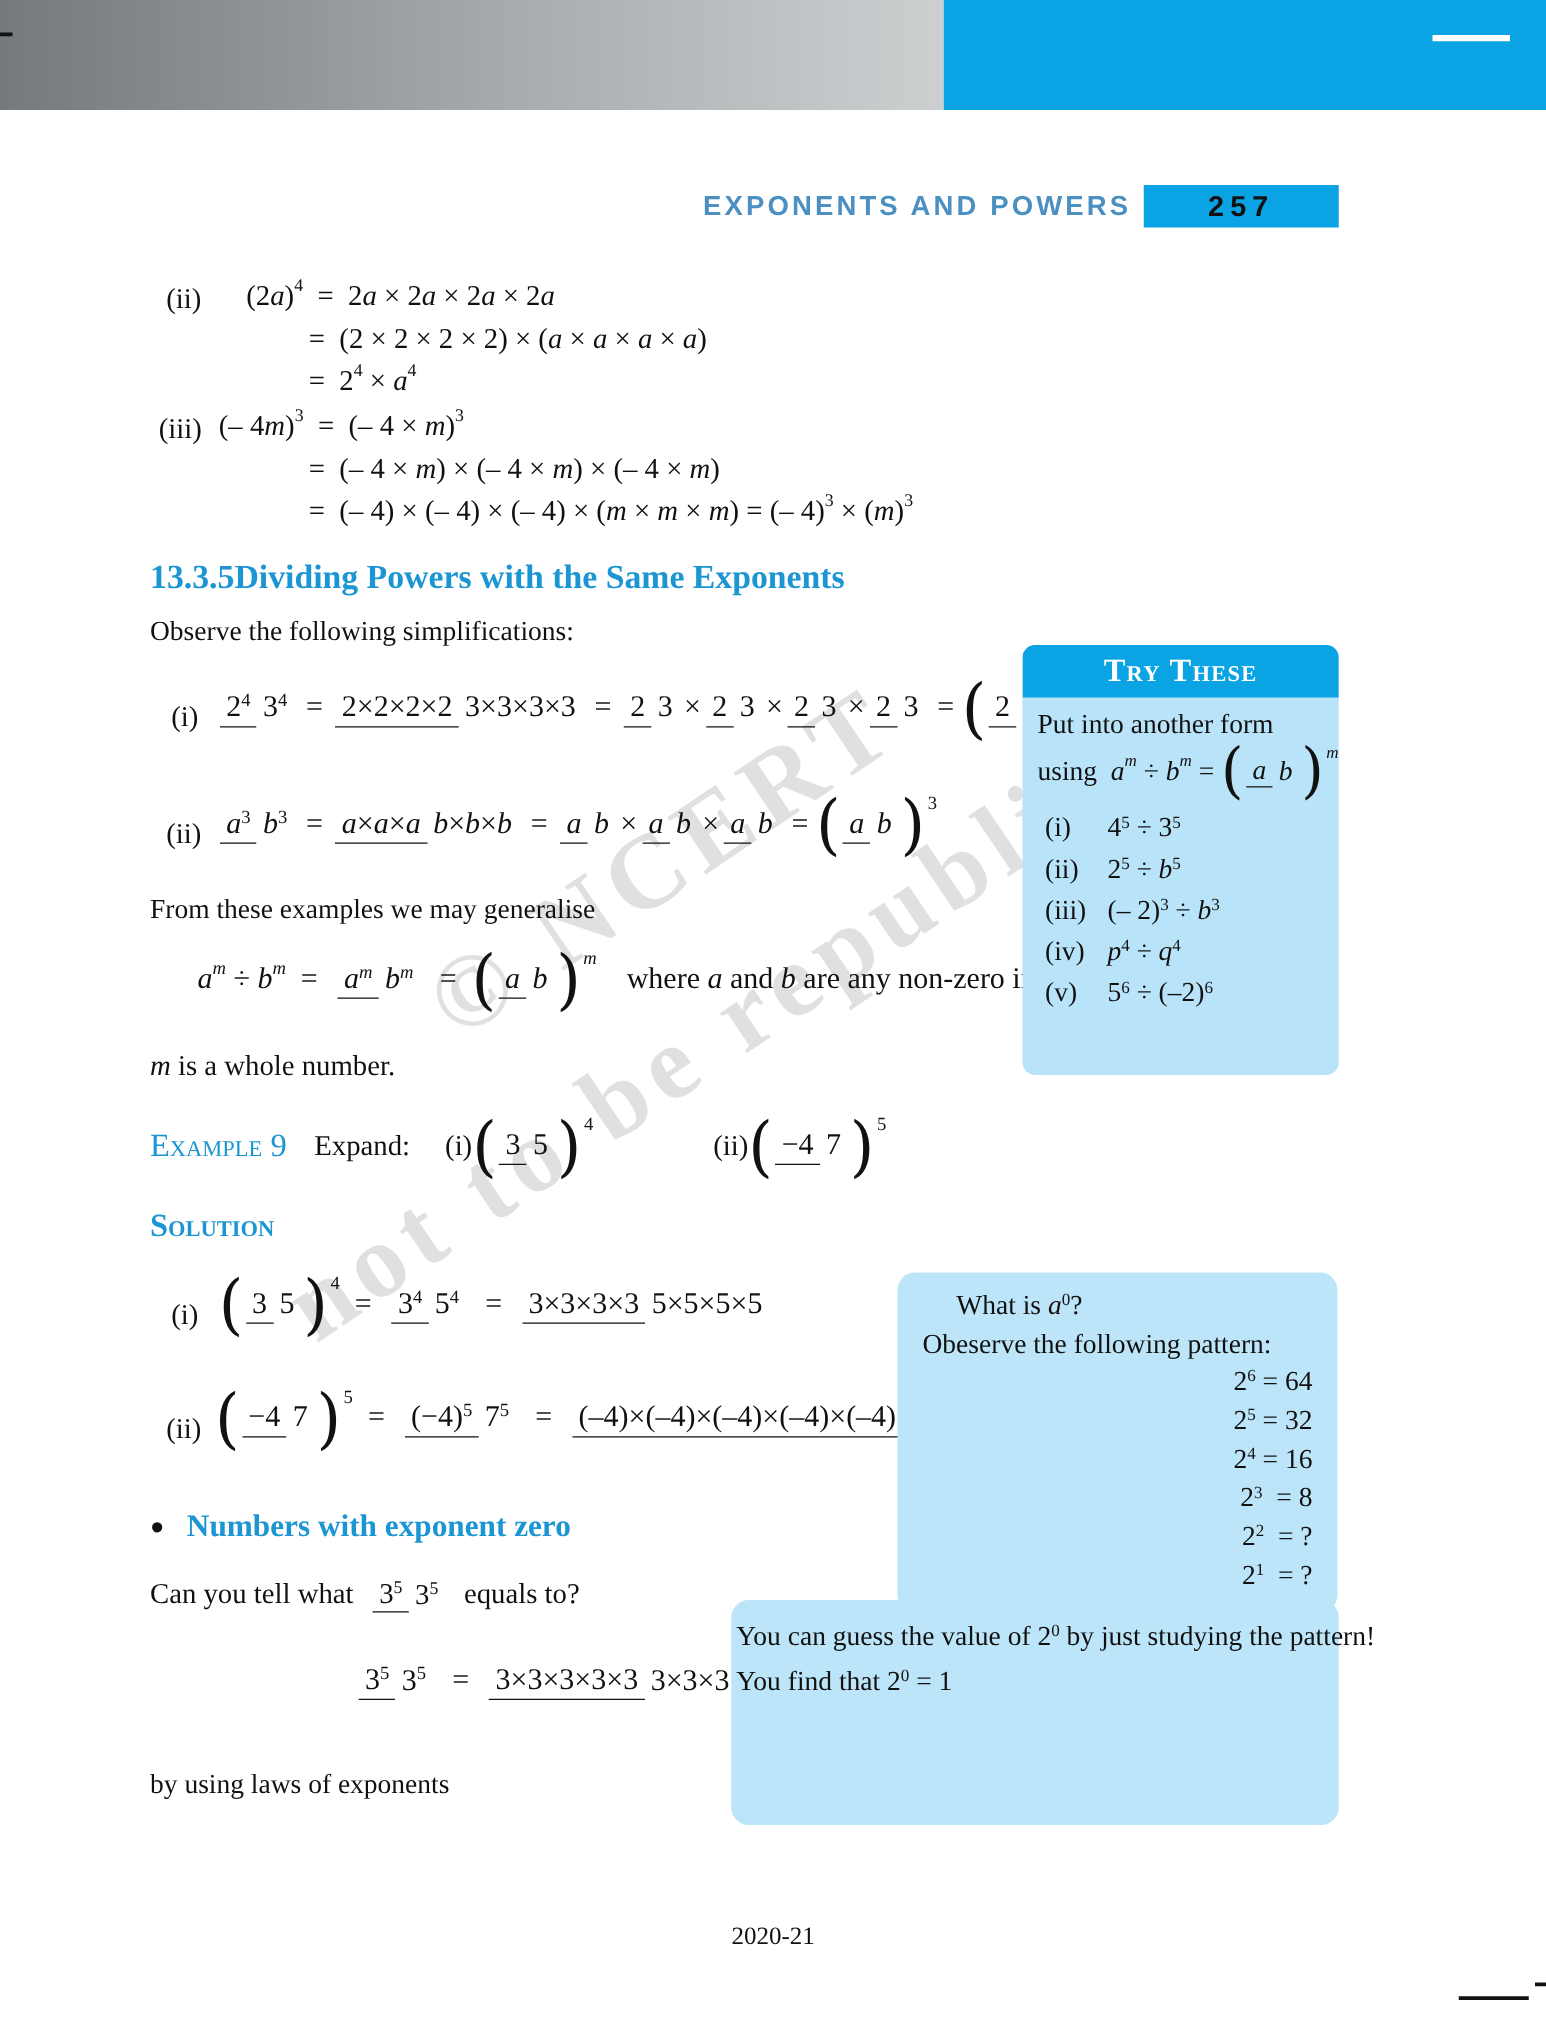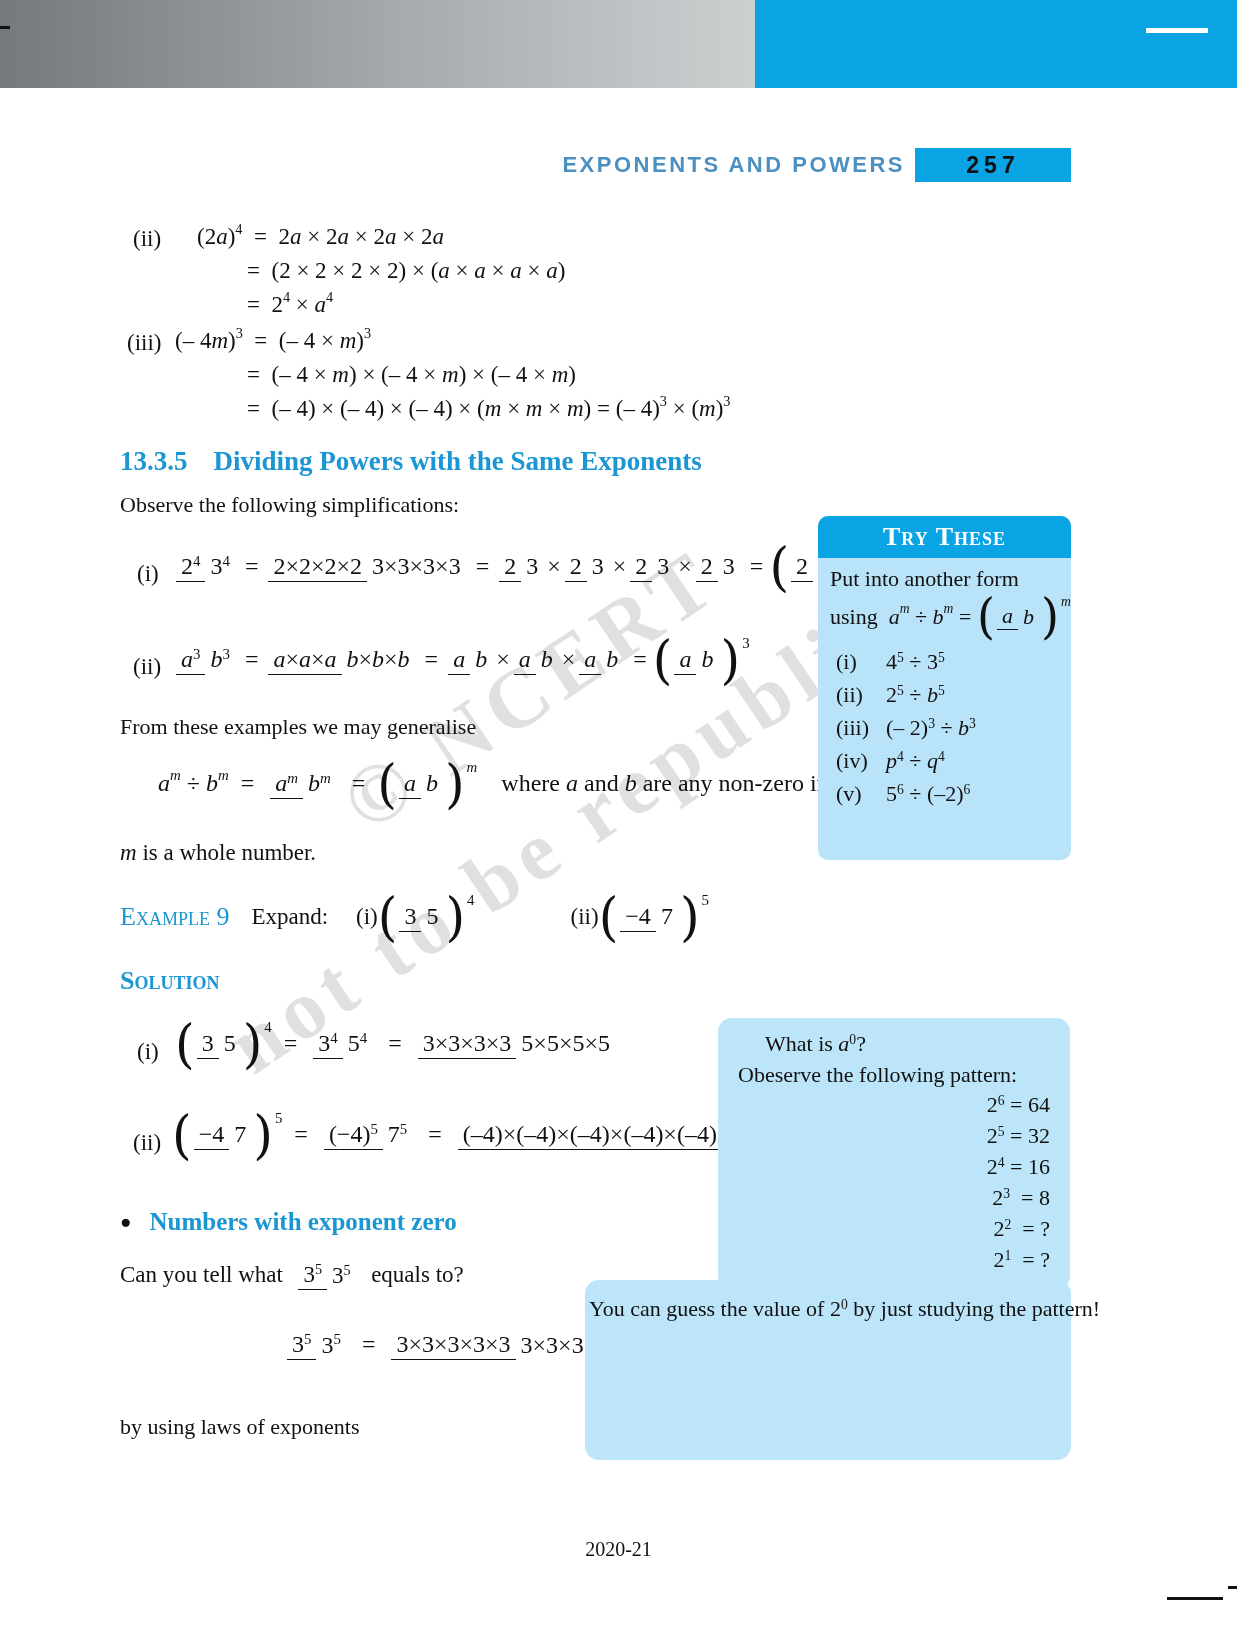--- a/index.html
+++ b/index.html
@@ -48,21 +48,21 @@
   .pf{display:inline-flex;align-items:center;vertical-align:middle;}
   .pf>.par{font-family:"DejaVu Serif",serif;font-size:2.1em;font-weight:400;line-height:.9;
            transform:scaleY(1.05);}
   .pf>.fr{margin:0 2px;}
   .pf>.pexp{font-size:.62em;align-self:flex-start;position:relative;top:-2px;margin-left:2px;white-space:pre;}
   .mi{display:block;}
   .sub{display:inline-flex;align-items:center;}
 
   
   .section-heading{position:absolute;left:120px;top:446px;font-size:27px;font-weight:700;color:#1b96d2;}
-  .shsp{margin-left:26px;}
+  .shsp{}
   .blue-label{color:#1b96d2;font-weight:400;font-variant:small-caps;font-size:26px;white-space:pre;}
   .solution-heading{position:absolute;left:120px;top:966px;color:#1b96d2;font-weight:700;
                     font-variant:small-caps;font-size:26px;}
   .bullet-heading{position:absolute;left:120px;top:1208px;font-size:25px;font-weight:700;color:#1b96d2;
                   display:flex;align-items:center;}
   .bullet{color:#111;margin-right:18px;font-size:19px;}
 
   
   .gapA{margin-left:22px;white-space:pre;font-size:23px;}
   .gapB{margin-left:28px;white-space:pre;font-size:23px;}
@@ -457,17 +457,18 @@
       <div class="mi"><span class="rm">2</span><span class="sup">4</span><span class="rm"> = 16</span></div>
       <div class="mi"><span class="rm">2</span><span class="sup">3</span><span class="rm">  = 8</span></div>
       <div class="mi"><span class="rm">2</span><span class="sup">2</span><span class="rm">  = ?</span></div>
       <div class="mi"><span class="rm">2</span><span class="sup">1</span><span class="rm">  = ?</span></div>
       <div class="mi"><span class="rm">2</span><span class="sup">0</span><span class="rm">  = ?</span></div>
     </div>
   </div>
 
   <div class="zbox-bottom">
     <div class="mi zp"><span class="rm">You can guess the value of 2</span><span class="sup">0</span><span class="rm"> by just studying the pattern!</span></div>
+    <div class="mi zp"><span class="rm">You find that 2</span><span class="sup">0</span><span class="rm"> = 1</span></div>
   </div>
 
   <div class="footer">2020-21</div>
 
 </div>
 
 </body></html>

